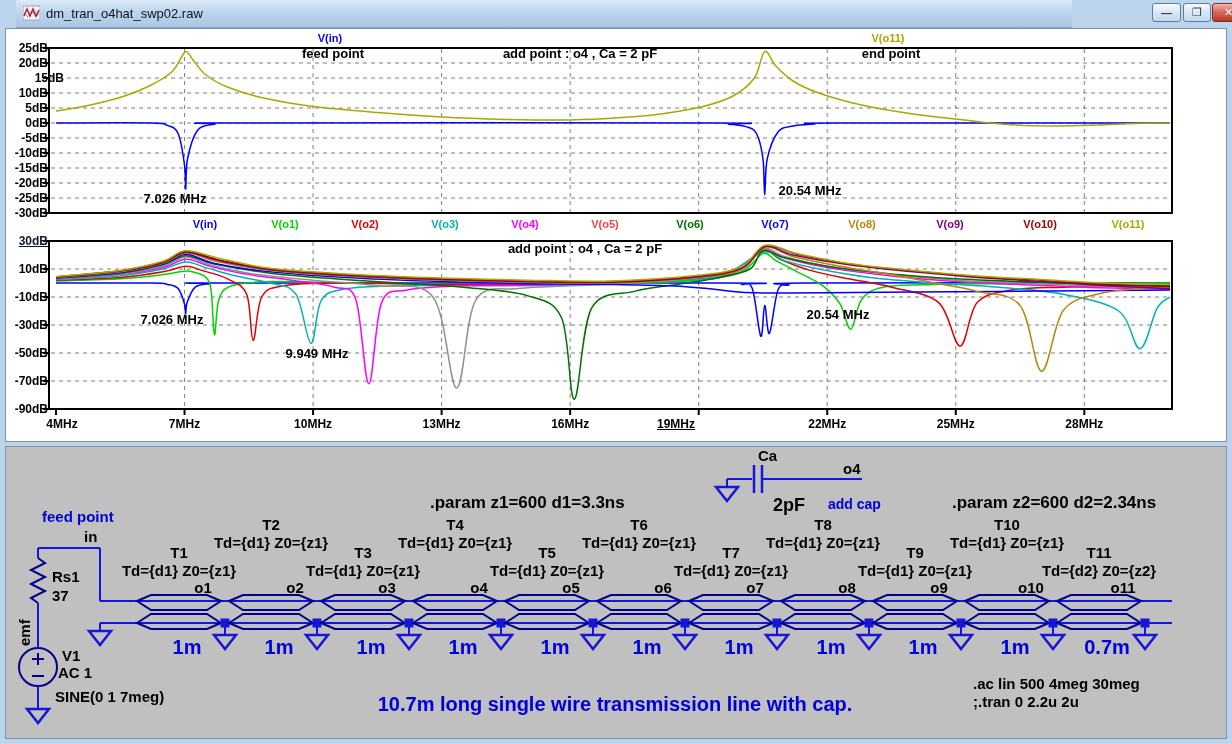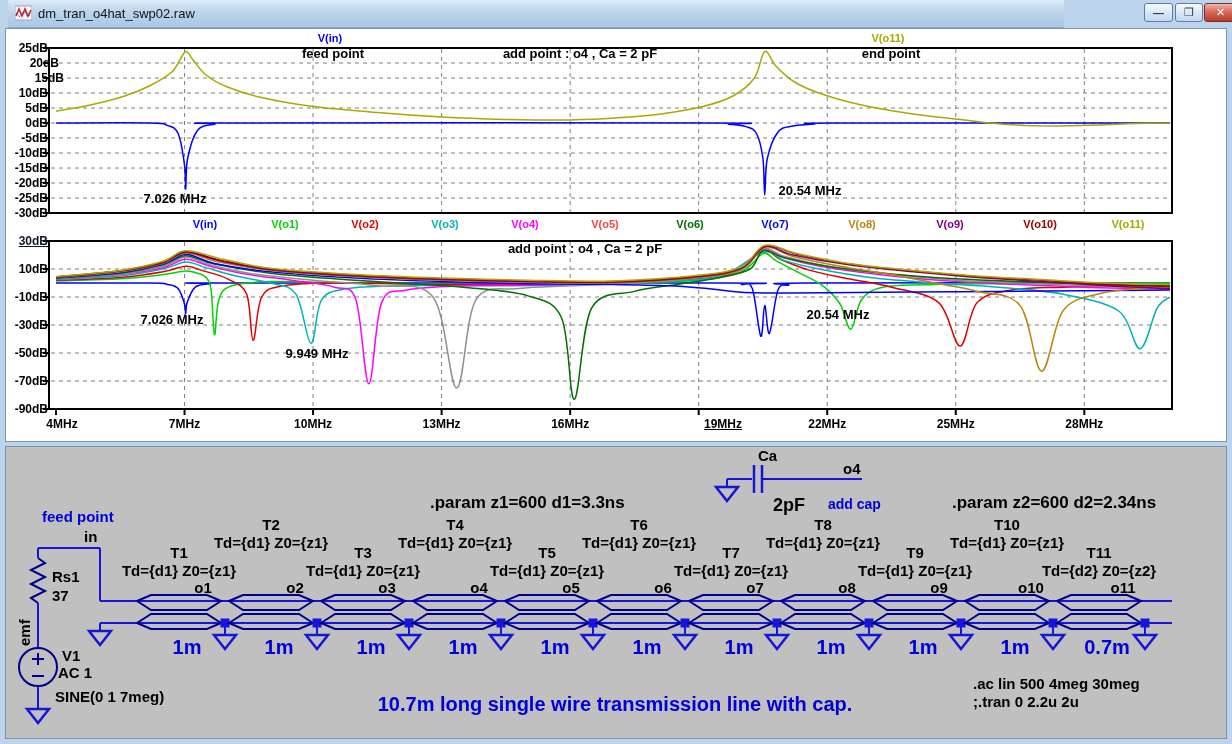--- a/index.html
+++ b/index.html
@@ -3,21 +3,21 @@
 <meta charset="utf-8">
 <style>
   html,body{margin:0;padding:0;}
   body{
     width:1232px;height:744px;position:relative;overflow:hidden;
     background:#bcd4ec;
     font-family:"Liberation Sans","DejaVu Sans",sans-serif;
   }
   
   .titlebar{
-    position:absolute;left:8px;top:0;width:1056px;height:27px;
+    position:absolute;left:16px;top:0;width:1056px;height:27px;
     background:linear-gradient(#dcebf9,#bcd4ec 45%,#abc7e4);
     border-bottom:1px solid #8fa9c4;
   }
   .titlebar .app-icon{position:absolute;left:7px;top:5px;width:17px;height:16px;}
   .titlebar .title-text{
     position:absolute;left:30px;top:6px;font-size:13px;color:#10141a;
     white-space:nowrap;
   }
   .winbtn{
     position:absolute;top:3px;height:19px;border:1px solid #5e7da0;border-radius:3px;
@@ -149,21 +149,21 @@
       <line x1="184.53846153846155" y1="408" x2="184.53846153846155" y2="414" stroke="#000" stroke-width="2"></line>
       <line x1="313.0769230769231" y1="408" x2="313.0769230769231" y2="414" stroke="#000" stroke-width="2"></line>
       <line x1="441.61538461538464" y1="408" x2="441.61538461538464" y2="414" stroke="#000" stroke-width="2"></line>
       <line x1="570.1538461538462" y1="408" x2="570.1538461538462" y2="414" stroke="#000" stroke-width="2"></line>
       <line x1="698.6923076923077" y1="408" x2="698.6923076923077" y2="414" stroke="#000" stroke-width="2"></line>
       <line x1="827.2307692307693" y1="408" x2="827.2307692307693" y2="414" stroke="#000" stroke-width="2"></line>
       <line x1="955.7692307692307" y1="408" x2="955.7692307692307" y2="414" stroke="#000" stroke-width="2"></line>
       <line x1="1084.3076923076924" y1="408" x2="1084.3076923076924" y2="414" stroke="#000" stroke-width="2"></line>
     </svg>
 <span class="ovl ylab" style="left: 0px; top: 11.5px; color: rgb(0, 0, 0);">25dB</span>
-    <span class="ovl ylab" style="left: 0px; top: 26.5px; color: rgb(0, 0, 0); margin-left: 11px;">20dB</span>
+    <span class="ovl ylab" style="left: 0px; top: 26.5px; color: rgb(0, 0, 0);">20dB</span>
     <span class="ovl ylab" style="left: 0px; top: 41.5px; color: rgb(0, 0, 0); padding-left: 16px;">15dB</span>
     <span class="ovl ylab" style="left: 0px; top: 56.5px; color: rgb(0, 0, 0);">10dB</span>
     <span class="ovl ylab" style="left: 0px; top: 71.5px; color: rgb(0, 0, 0);">5dB</span>
     <span class="ovl ylab" style="left: 0px; top: 86.5px; color: rgb(0, 0, 0);">0dB</span>
     <span class="ovl ylab" style="left: 0px; top: 101.5px; color: rgb(0, 0, 0);">-5dB</span>
     <span class="ovl ylab" style="left: 0px; top: 116.5px; color: rgb(0, 0, 0);">-10dB</span>
     <span class="ovl ylab" style="left: 0px; top: 131.5px; color: rgb(0, 0, 0);">-15dB</span>
     <span class="ovl ylab" style="left: 0px; top: 146.5px; color: rgb(0, 0, 0);">-20dB</span>
     <span class="ovl ylab" style="left: 0px; top: 161.5px; color: rgb(0, 0, 0);">-25dB</span>
     <span class="ovl ylab" style="left: 0px; top: 176.5px; color: rgb(0, 0, 0);">-30dB</span>
@@ -179,21 +179,21 @@
     <span class="ovl ylab" style="left: 0px; top: 260.5px; color: rgb(0, 0, 0);">-10dB</span>
     <span class="ovl ylab" style="left: 0px; top: 288.5px; color: rgb(0, 0, 0);">-30dB</span>
     <span class="ovl ylab" style="left: 0px; top: 316.5px; color: rgb(0, 0, 0);">-50dB</span>
     <span class="ovl ylab" style="left: 0px; top: 344.5px; color: rgb(0, 0, 0);">-70dB</span>
     <span class="ovl ylab" style="left: 0px; top: 372.5px; color: rgb(0, 0, 0);">-90dB</span>
     <span class="ovl xlab" style="left: 56px; top: 388px; color: rgb(0, 0, 0);">4MHz</span>
     <span class="ovl xlab" style="left: 178.538px; top: 388px; color: rgb(0, 0, 0);">7MHz</span>
     <span class="ovl xlab" style="left: 307.077px; top: 388px; color: rgb(0, 0, 0);">10MHz</span>
     <span class="ovl xlab" style="left: 435.615px; top: 388px; color: rgb(0, 0, 0);">13MHz</span>
     <span class="ovl xlab" style="left: 564.154px; top: 388px; color: rgb(0, 0, 0);">16MHz</span>
-    <span class="ovl xlab" style="left: 717px; top: 388px; color: rgb(0, 0, 0); text-decoration: underline;">19MHz</span>
+    <span class="ovl xlab" style="left: 670px; top: 388px; color: rgb(0, 0, 0); text-decoration: underline;">19MHz</span>
     <span class="ovl xlab" style="left: 821.231px; top: 388px; color: rgb(0, 0, 0);">22MHz</span>
     <span class="ovl xlab" style="left: 949.769px; top: 388px; color: rgb(0, 0, 0);">25MHz</span>
     <span class="ovl xlab" style="left: 1078.31px; top: 388px; color: rgb(0, 0, 0);">28MHz</span>
     <span class="ovl leg" style="left: 199px; top: 189px; color: rgb(0, 0, 255);">V(in)</span>
     <span class="ovl leg" style="left: 279px; top: 189px; color: rgb(0, 212, 0);">V(o1)</span>
     <span class="ovl leg" style="left: 359px; top: 189px; color: rgb(224, 0, 0);">V(o2)</span>
     <span class="ovl leg" style="left: 439px; top: 189px; color: rgb(0, 180, 180);">V(o3)</span>
     <span class="ovl leg" style="left: 519px; top: 189px; color: rgb(255, 0, 255);">V(o4)</span>
     <span class="ovl leg" style="left: 599px; top: 189px; color: #ef4444;">V(o5)</span>
     <span class="ovl leg" style="left: 684px; top: 189px; color: rgb(0, 112, 0);">V(o6)</span>

